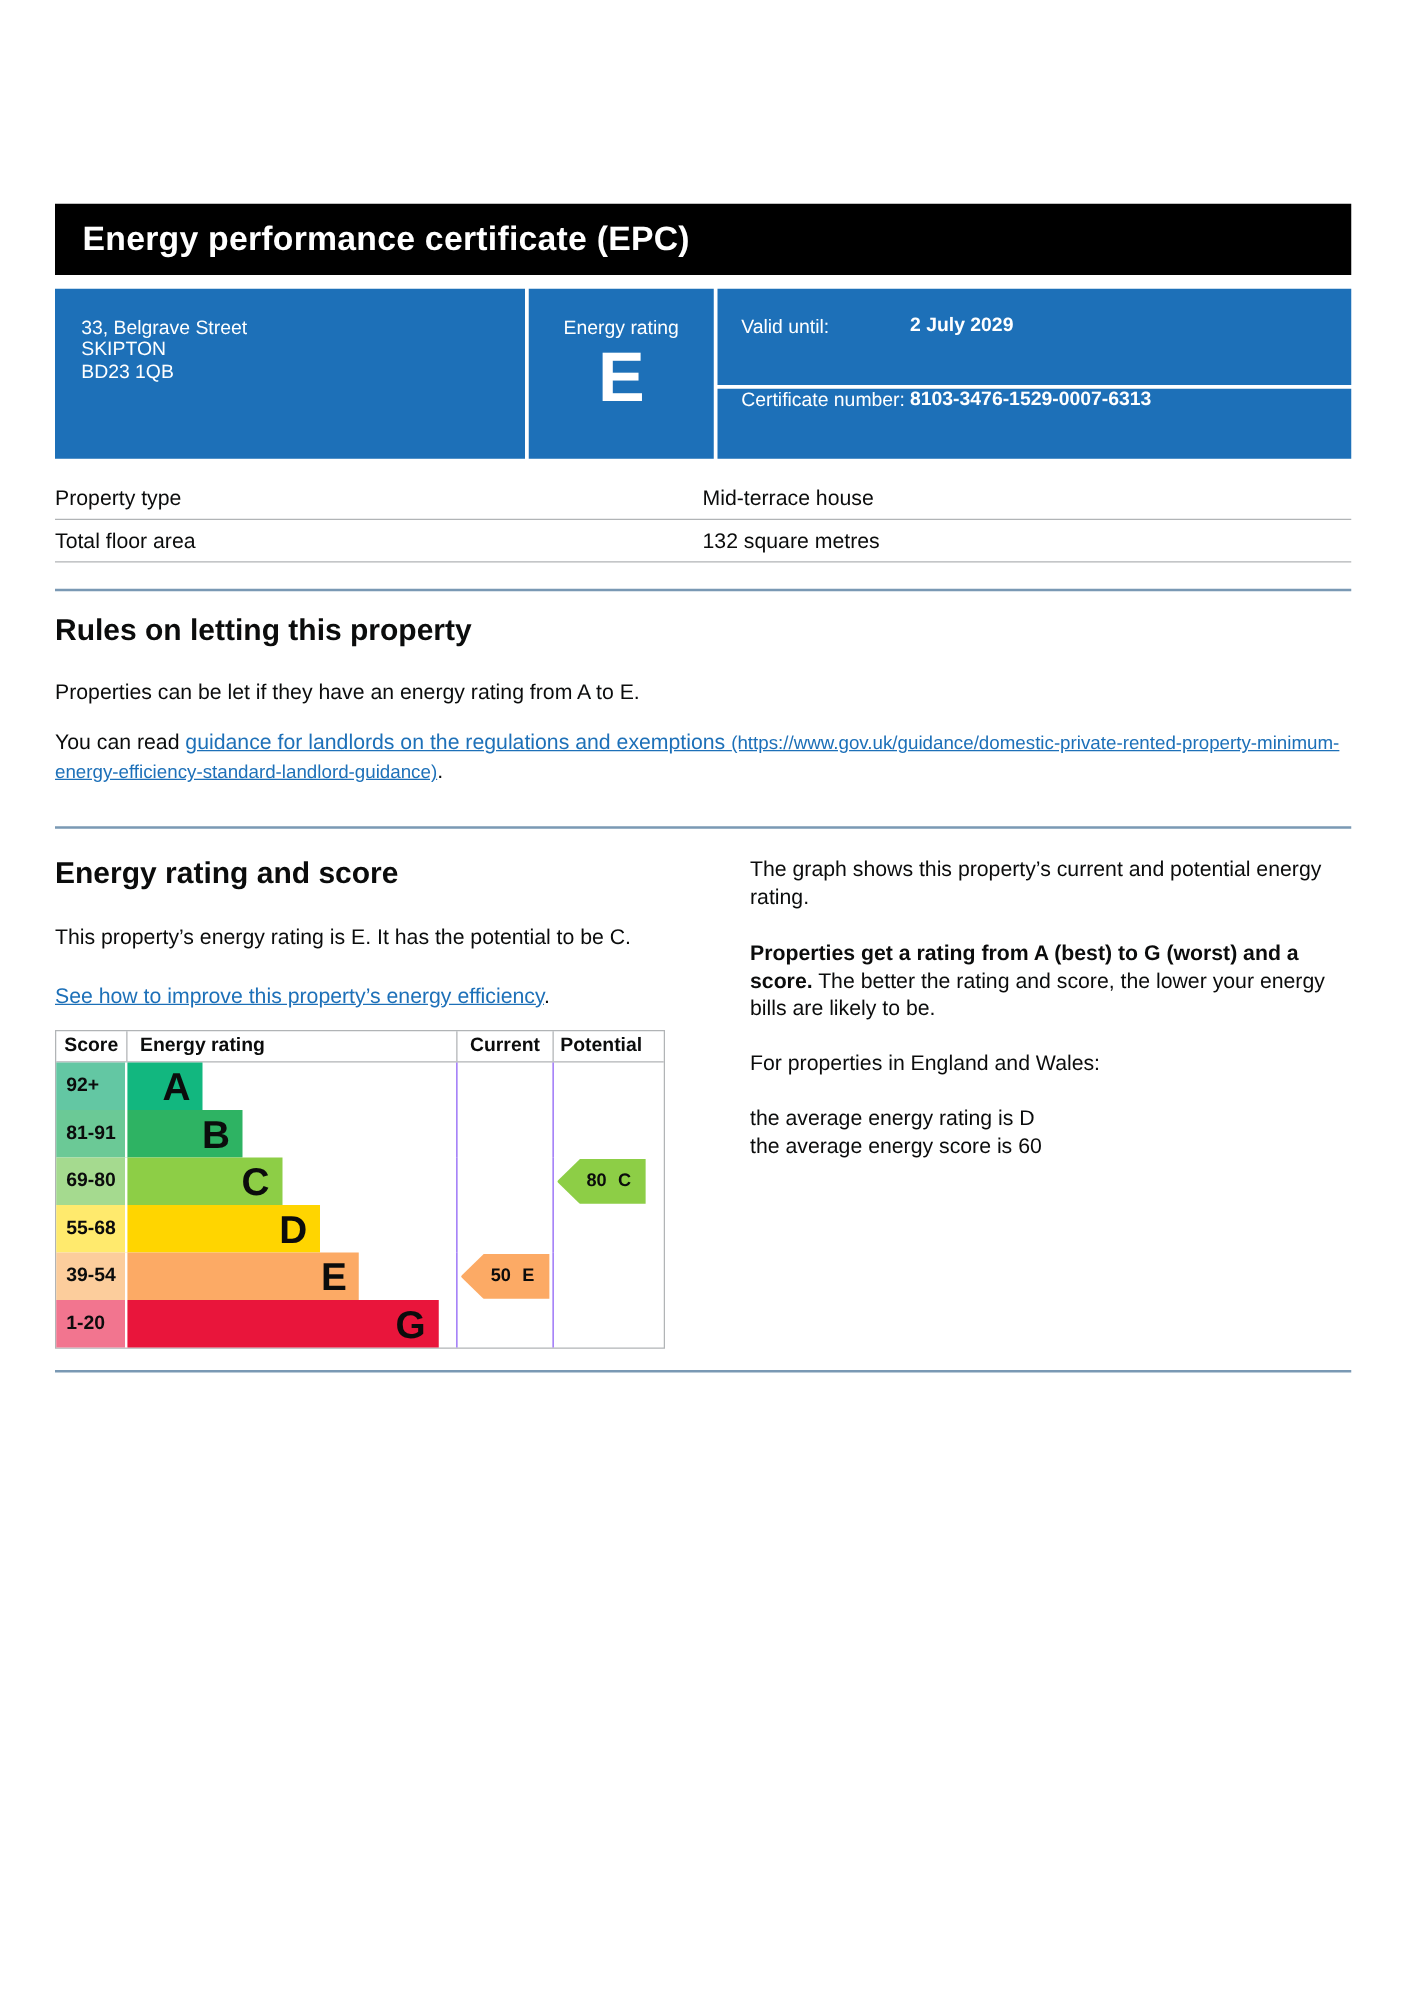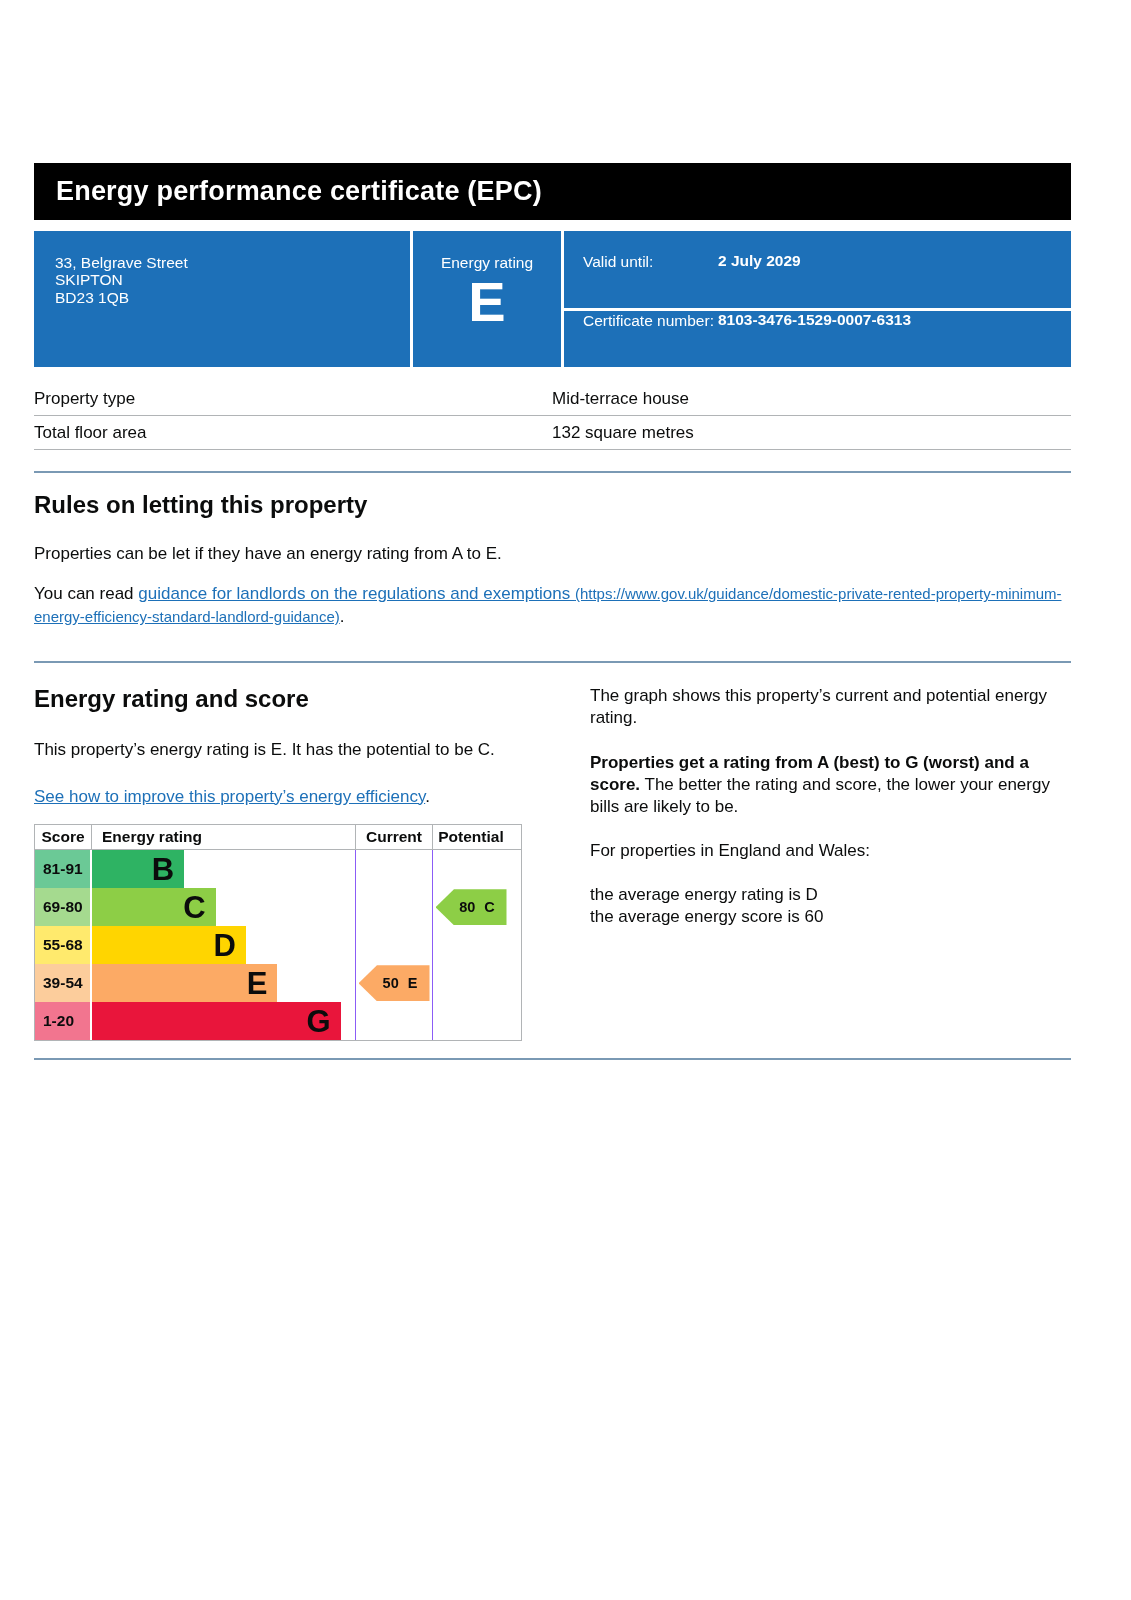--- a/index.html
+++ b/index.html
@@ -2,21 +2,21 @@
 <html><head>
 <meta charset="utf-8">
 <style>
   html, body { margin: 0; padding: 0; background: #ffffff; }
   body {
     width: 1131px; height: 1600px;
     font-family: "Liberation Sans", "DejaVu Sans", sans-serif;
     color: #0b0c0c;
     position: relative;
   }
-  .content { position: absolute; left: 34px; top: 163px; width: 1037px; }
+  .content { position: absolute; left: 44px; top: 163px; width: 1037px; }
 
   
   .title-bar {
     background: #000000; height: 57px; display: flex; align-items: center;
     padding-left: 22px; box-sizing: border-box;
   }
   .title-bar h1 { margin: 0; color: #ffffff; font-size: 27px; font-weight: bold; letter-spacing: 0.2px; }
 
   
   .summary-box { margin-top: 11px; height: 136px; display: flex; gap: 3px; }
@@ -131,20 +131,30 @@
       <p class="para" style="margin-top:24px"><a href="#" class="gov-link">See how to improve this property’s energy efficiency</a><span>.</span></p>
 
       <div class="epc-chart">
           <div class="chart-head">
             <div class="hcell hcell-0">Score</div>
             <div class="hcell hcell-1">Energy rating</div>
             <div class="hcell hcell-2">Current</div>
             <div class="hcell hcell-3">Potential</div>
           </div>
           <div class="chart-row">
+            <div class="score-cell" style="background: rgb(99, 199, 163);">92+</div>
+            <div class="bar-cell">
+              <div class="band-bar" style="width: 23%; background: rgb(18, 183, 127);">
+                <span class="band-letter">A</span>
+              </div>
+            </div>
+            <div class="pointer-cell"></div>
+            <div class="pointer-cell"></div>
+          </div>
+          <div class="chart-row">
             <div class="score-cell" style="background: rgb(107, 201, 150);">81-91</div>
             <div class="bar-cell">
               <div class="band-bar" style="width: 35%; background: rgb(46, 179, 99);">
                 <span class="band-letter">B</span>
               </div>
             </div>
             <div class="pointer-cell"></div>
             <div class="pointer-cell"></div>
           </div>
           <div class="chart-row">

